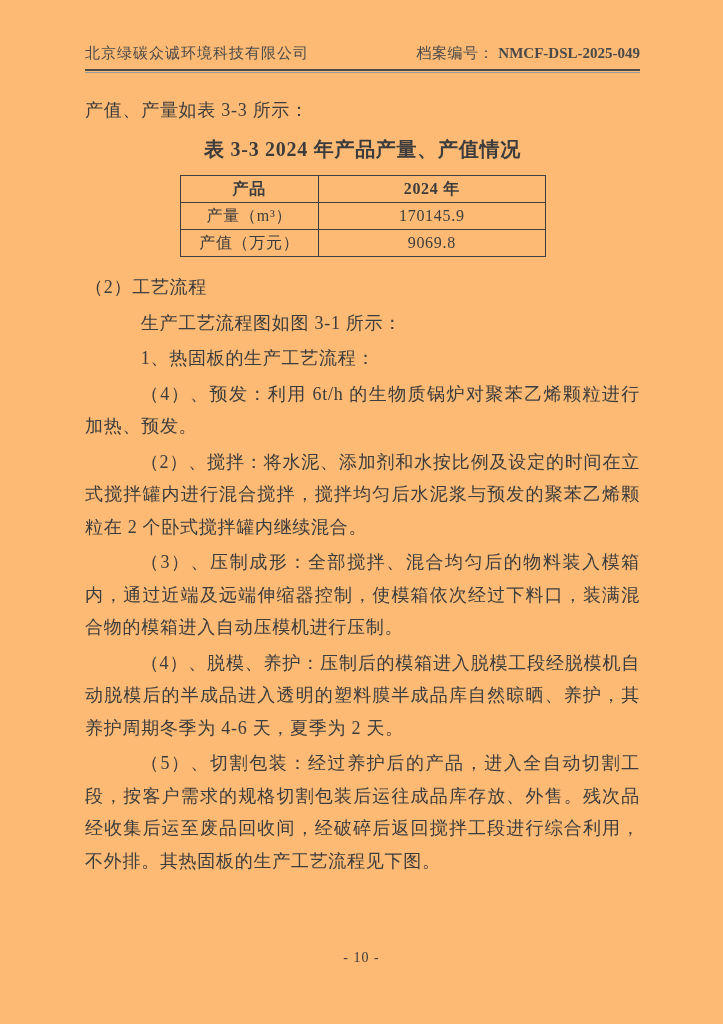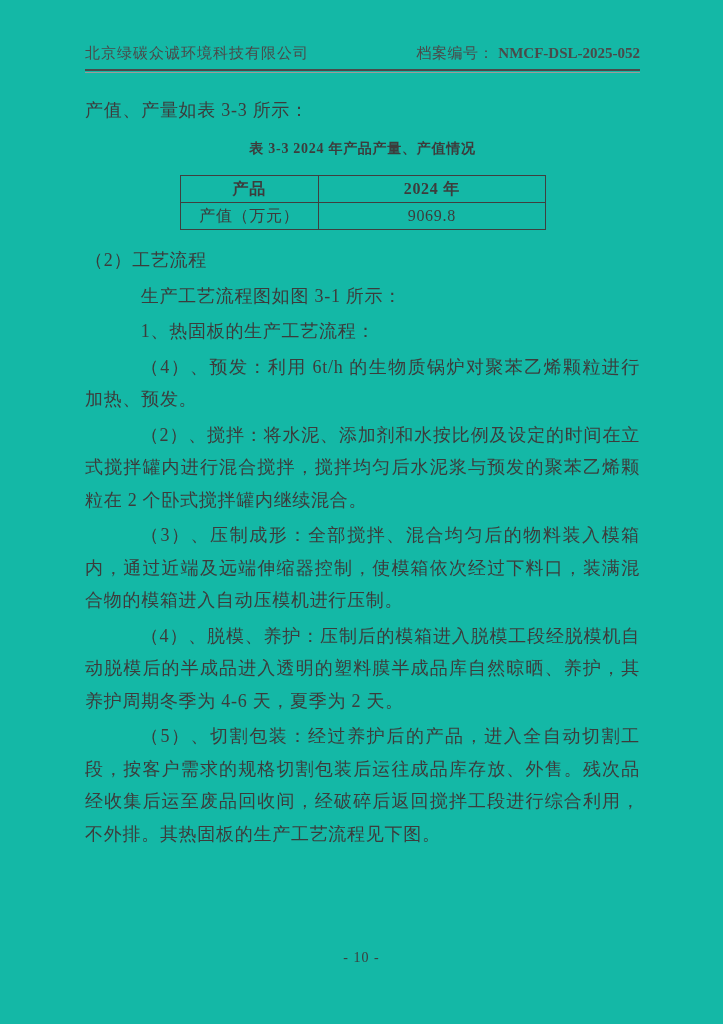--- a/index.html
+++ b/index.html
@@ -5,21 +5,21 @@
   html, body {
     margin: 0;
     padding: 0;
     background: #ffffff;
   }
   .page {
     position: relative;
     width: 723px;
     height: 1024px;
     margin: 0 auto;
-    background: #14b8a6;
+    background: #fdba74;
     color: #3c3c3c;
     font-family: "Liberation Serif", "DejaVu Serif", serif;
     overflow: hidden;
   }
   
   .doc-header {
     display: flex;
     justify-content: space-between;
     align-items: baseline;
     margin: 0 83px 0 85px;
@@ -54,21 +54,21 @@
     text-align: justify;
   }
   p.intro {
     margin-top: 21px;
     margin-bottom: 6px;
   }
   .table-title {
     margin: 4px 0 10px 0 !important;
     text-align: center !important;
     font-weight: bold;
-    font-size: 14px;
+    font-size: 20px;
   }
   table.data-table {
     border-collapse: collapse;
     margin: 0 auto 14px auto;
     width: 366px;
     font-size: 16px;
     line-height: 18px;
     color: #3c3c3c;
   }
   table.data-table th,
@@ -101,39 +101,43 @@
 </style>
 </head>
 <body>
 
 <div class="page">
 
   <div class="doc-header">
     <span class="company">北京绿碳众诚环境科技有限公司</span>
     <span class="file-no">
       <span>档案编号：</span>
-      <b>NMCF-DSL-2025-052</b>
+      <b>NMCF-DSL-2025-049</b>
     </span>
   </div>
   <div class="header-rule"></div>
 
   <div class="content">
 
     <p class="intro">产值、产量如表 3-3 所示：</p>
 
     <p class="table-title">表 3-3 2024 年产品产量、产值情况</p>
 
     <table class="data-table">
       <thead>
         <tr>
           <th class="col-label">产品</th>
           <th class="col-value">2024 年</th>
         </tr>
       </thead>
       <tbody>
+        <tr>
+          <td>产量（m³）</td>
+          <td>170145.9</td>
+        </tr>
         <tr>
           <td>产值（万元）</td>
           <td>9069.8</td>
         </tr>
       </tbody>
     </table>
 
     <p>（2）工艺流程</p>
     <p class="indent">生产工艺流程图如图 3-1 所示：</p>
     <p class="indent">1、热固板的生产工艺流程：</p>

